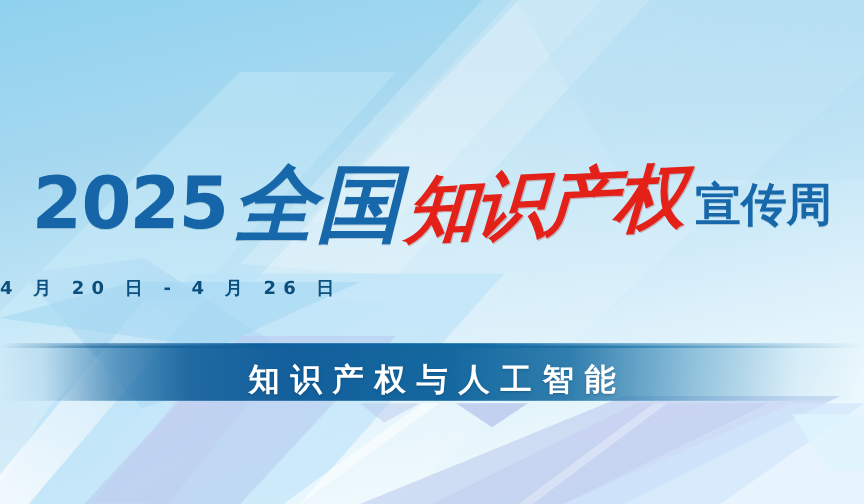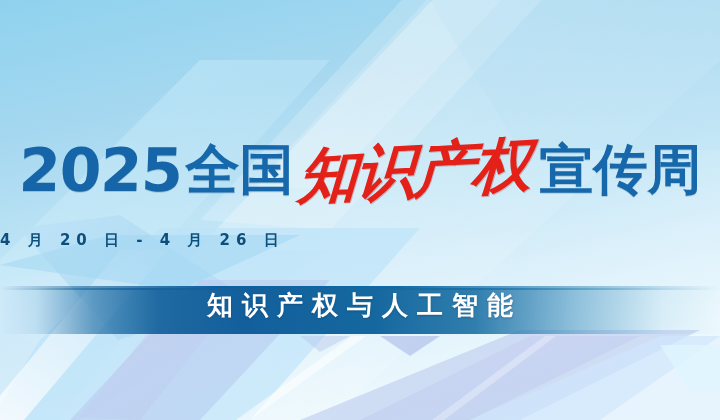--- a/index.html
+++ b/index.html
@@ -33,44 +33,45 @@
     font-size:60px;
     font-weight:700;
     color:#1565a8;
     letter-spacing:-1px;
     line-height:1;
     transform:skewX(-2deg);
     text-shadow:0 1px 0 rgba(8,60,100,.18);
   }
   .t-cn-blue{
     font-family:"DejaVu Sans","Liberation Sans",sans-serif;
-    font-size:54px;
+    font-size:70px;
     font-weight:700;
     color:#1668ab;
     line-height:1;
     margin-left:4px;
     letter-spacing:0px;
     text-shadow:0 1px 0 rgba(8,60,100,.18);
+    font-style:italic;
   }
   .t-cn-red{
     font-family:"DejaVu Serif","Liberation Serif",serif;
     font-size:60px;
     font-weight:700;
     color:#e32119;
     line-height:1;
     margin:0 4px;
     font-style:italic;
     transform:rotate(-3deg) skewX(-6deg);
     display:inline-block;
     letter-spacing:-2px;
     text-shadow:1px 1px 0 rgba(150,15,10,.25);
   }
   .t-cn-blue2{
     font-family:"DejaVu Sans","Liberation Sans",sans-serif;
-    font-size:54px;
+    font-size:38px;
     font-weight:700;
     color:#1668ab;
     line-height:1;
     margin-left:6px;
     text-shadow:0 1px 0 rgba(8,60,100,.18);
   }
 
   
   .date-line{
     position:absolute;
@@ -98,21 +99,21 @@
        rgba(26,111,168,.10) 5%,
        rgba(23,104,161,.62) 13%,
        rgba(20,97,155,.93) 22%,
        #125f9c 34%,
        #15689f 52%,
        rgba(24,110,163,.88) 66%,
        rgba(40,130,180,.45) 80%,
        rgba(90,170,210,.12) 92%,
        rgba(120,190,220,0) 100%);
     display:flex;
-    align-items:flex-start;
+    align-items:flex-end;
     justify-content:center;
   }
   .subtitle-text{
     font-family:"DejaVu Sans","Liberation Sans",sans-serif;
     font-size:26px;
     font-weight:700;
     color:#ffffff;
     letter-spacing:9px;
     text-indent:9px;
     white-space:nowrap;

